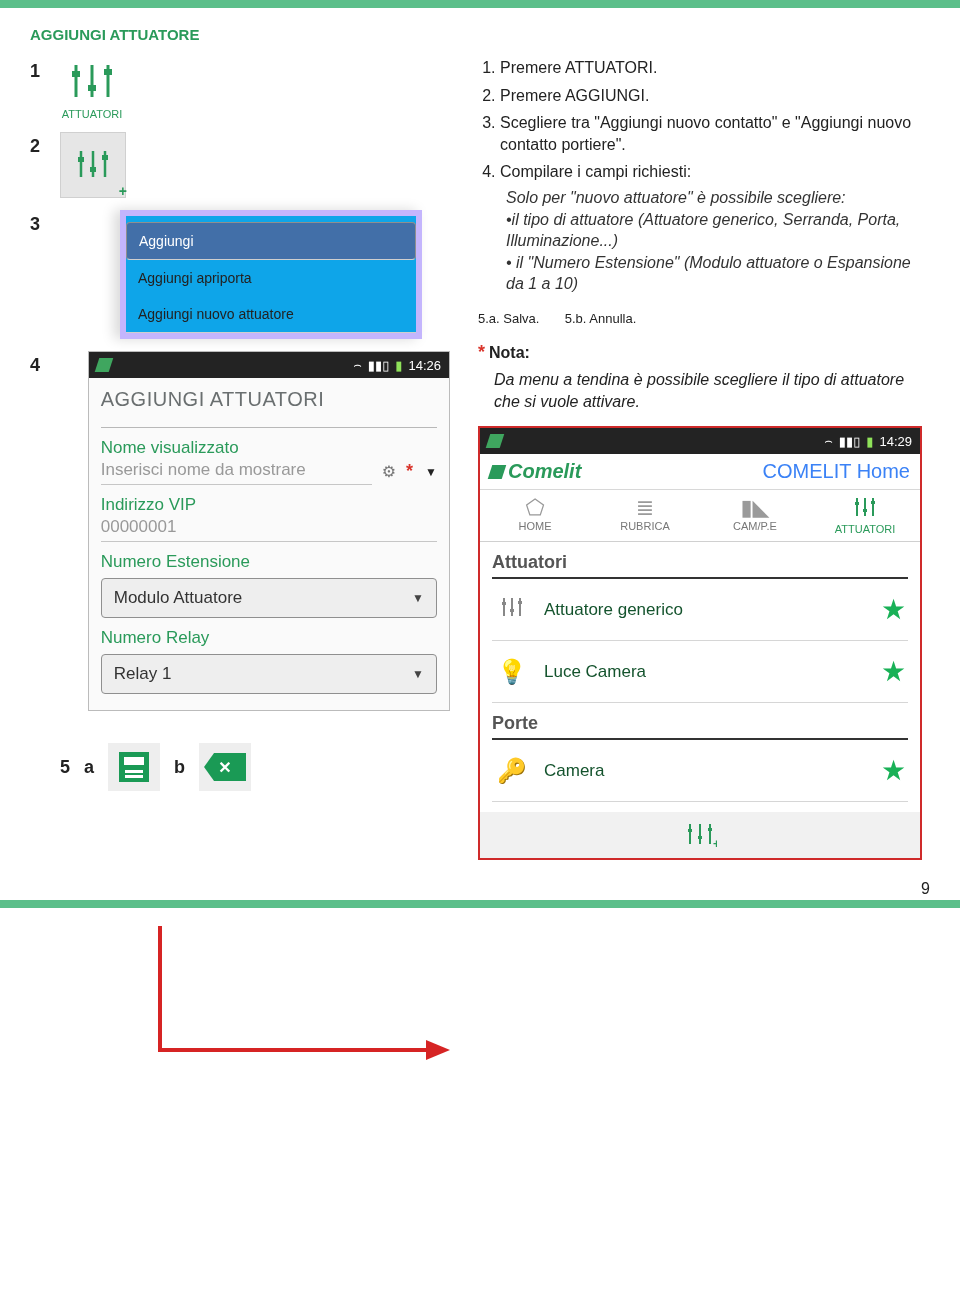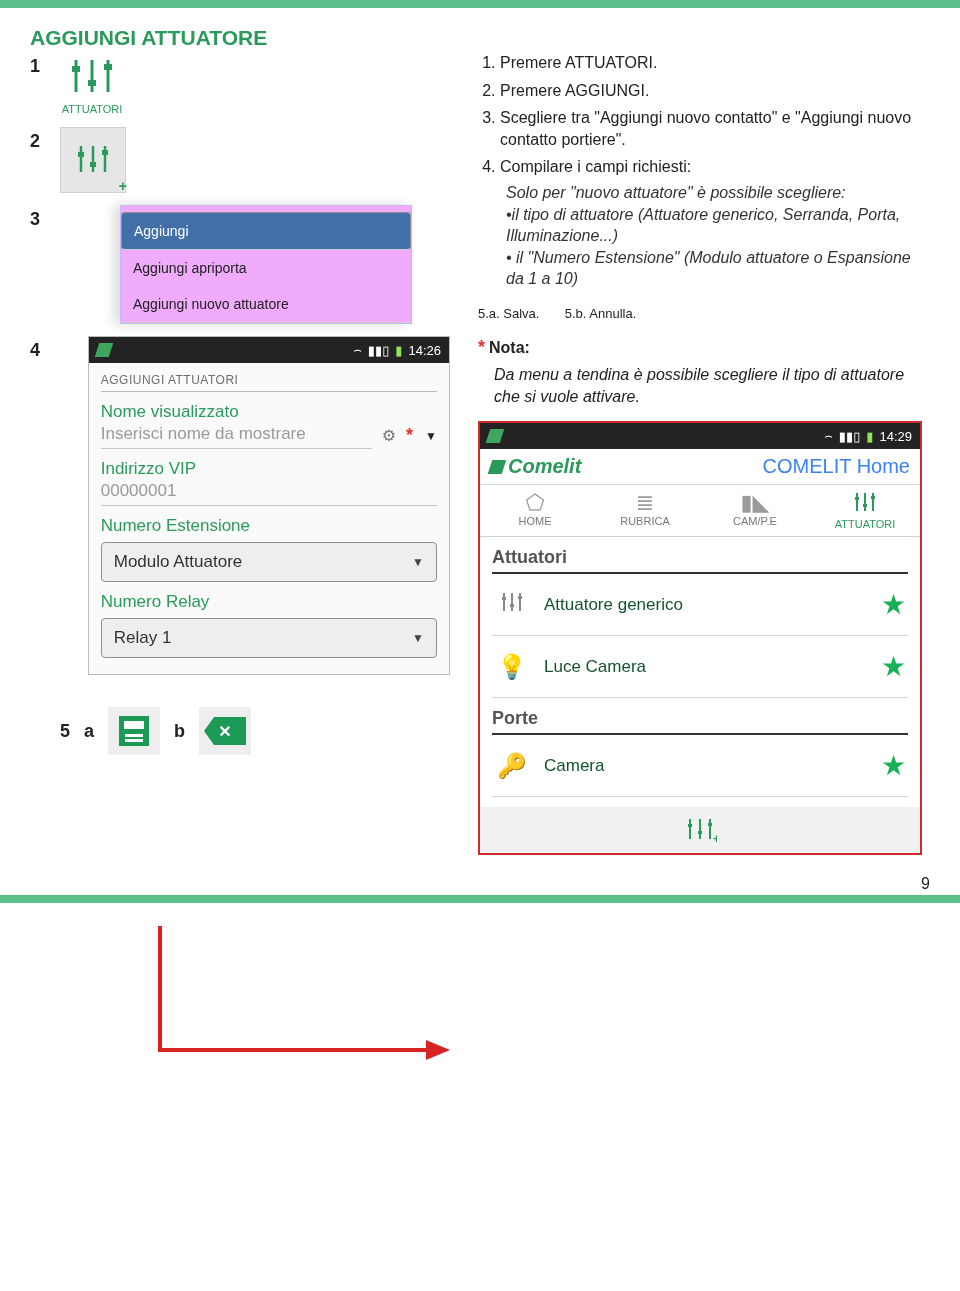--- a/index.html
+++ b/index.html
@@ -1,34 +1,34 @@
 <!DOCTYPE html>
 <html><head>
 <meta charset="utf-8">
 <style>
 body{margin:0;font-family:Arial,Helvetica,sans-serif;background:#fff;color:#222;width:960px}
 .topbar{height:8px;background:#5cbf8a}
 .page{padding:18px 30px 10px 30px}
-.title{color:#2a9a5a;font-weight:bold;font-size:21px;margin-bottom:2px}
+.title{color:#2a9a5a;font-weight:bold;font-size:15px;margin-bottom:14px}
 .cols{display:flex;gap:28px}
 .lcol{width:420px;position:relative}
 .rcol{flex:1}
 .icon-box{width:64px;height:64px;background:#e6e6e6;display:flex;align-items:center;justify-content:center;border:1px solid #d0d0d0}
 .attuatori-block{position:relative}
 .attuatori-block .ilabel{text-align:center;color:#2a9a5a;font-size:11px;margin-top:3px}
 .sliders-svg{display:block}
 .add-plus{position:absolute;right:-2px;bottom:-2px;font-size:14px;color:#2a9a5a;font-weight:bold}
-.menu3{width:290px;background:#f0abfc;border:1px solid #c4b5fd;box-shadow:-6px 0 12px rgba(0,0,0,.15);margin-left:60px}
+.menu3{width:290px;background:#0ea5e9;border:6px solid #c4b5fd;box-shadow:-6px 0 12px rgba(0,0,0,.15);margin-left:60px}
 .menu3 .mi{padding:10px 12px;border-bottom:1px solid #cfcfcf;font-size:14px}
 .menu3 .mi.sel{background:#426fa8;color:#fff}
 .phone{width:390px;margin-left:30px;border:1px solid #bbb}
 .statusbar{height:26px;background:#232323;color:#fff;display:flex;align-items:center;padding:0 8px;font-size:13px;gap:6px}
 .statusbar .sp{flex:1}
 .form{background:#fafafa;padding:10px 12px 16px 12px}
-.hdr{color:#6a6f70;font-size:12px;letter-spacing:.5px;border-bottom:1px solid #b8b8b8;padding-bottom:4px;margin-bottom:10px}
+.hdr{color:#6a6f70;font-size:20px;letter-spacing:.5px;border-bottom:1px solid #b8b8b8;padding-bottom:16px;margin-bottom:10px}
 .flabel{color:#2a9a5a;font-size:17px;margin-top:10px}
 .fval{color:#999;font-size:17px;border-bottom:1px solid #c6c6c6;padding:2px 0 4px 0}
 .row-name{display:flex;align-items:center;gap:10px}
 .row-name .nm{flex:1}
 .row-name .star{color:#d9342b;font-weight:bold;font-size:18px;margin-right:2px}
 .row-name .tri{color:#222;font-size:12px}
 .mini-sliders{color:#777;font-size:16px}
 .sel{background:#eee;border:1px solid #8f8f8f;border-radius:4px;padding:9px 12px;font-size:17px;color:#333;display:flex;align-items:center;justify-content:space-between;margin-top:6px}
 .sel .tri{color:#444;font-size:12px}
 .ab-row{display:flex;align-items:center;gap:14px;margin-top:20px;margin-left:30px}

